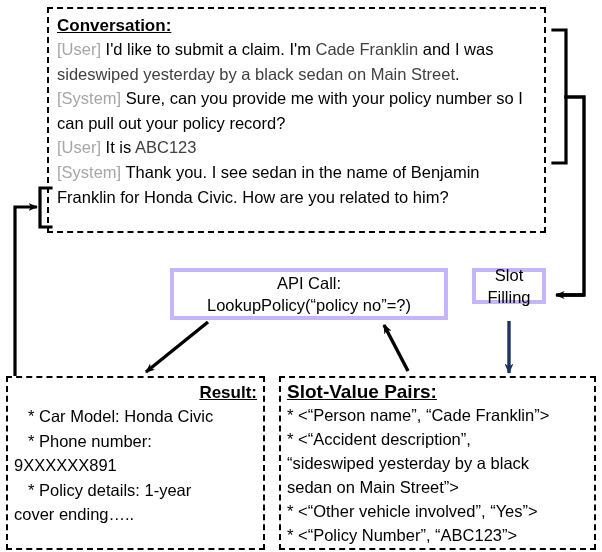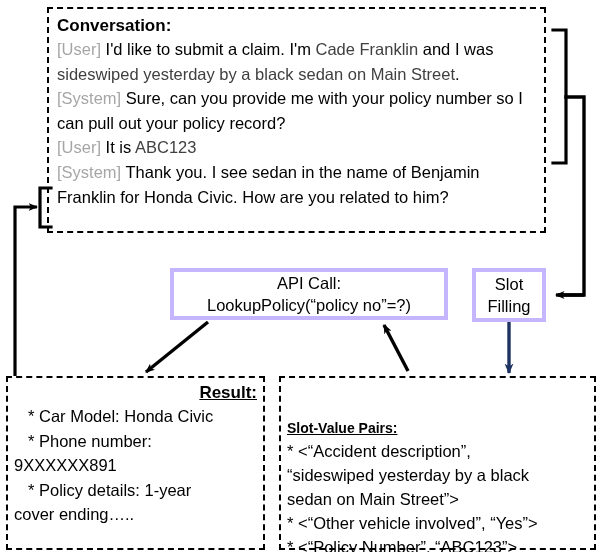--- a/index.html
+++ b/index.html
@@ -31,20 +31,21 @@
   #conversation {
     left: 47px;
     top: 7px;
     width: 499px;
     height: 226px;
     padding: 6px 8px 0 8px;
   }
   #conversation .title {
     font-size: 17px;
     font-weight: bold;
+    text-decoration: underline;
     line-height: 21px;
     margin-bottom: 1px;
   }
   .turn {
     font-size: 16.5px;
     line-height: 24.6px;
     white-space: normal;
   }
   .speaker {
     color: #a6a6a6;
@@ -65,21 +66,21 @@
     justify-content: center;
     font-size: 16.5px;
     line-height: 22px;
   }
 
   
   #slot-filling {
     left: 472px;
     top: 268px;
     width: 74px;
-    height: 54px;
+    height: 36px;
     display: flex;
     flex-direction: column;
     align-items: center;
     justify-content: center;
     font-size: 16.5px;
     line-height: 22px;
   }
 
   
   #result {
@@ -106,25 +107,24 @@
 
   
   #slot-values {
     left: 279px;
     top: 376px;
     width: 317px;
     height: 174px;
     padding: 3px 6px 0 6px;
   }
   #slot-values .title {
-    font-size: 14px;
+    font-size: 19px;
     font-weight: bold;
     text-decoration: underline;
     line-height: 22px;
-    margin-top: 36px;
   }
   #slot-values .line {
     font-size: 16.5px;
     line-height: 24px;
   }
 
   
   #connectors {
     position: absolute;
     left: 0;
@@ -211,18 +211,19 @@
   <div class="title">Result:</div>
   <div class="line ind">* Car Model: Honda Civic</div>
   <div class="line ind">* Phone number:</div>
   <div class="line">9XXXXXX891</div>
   <div class="line ind">* Policy details: 1-year</div>
   <div class="line">cover ending…..</div>
 </div>
 
 <div class="box dashed" id="slot-values">
   <div class="title">Slot-Value Pairs:</div>
+  <div class="line">* &lt;“Person name”, “Cade Franklin”&gt;</div>
   <div class="line">* &lt;“Accident description”,</div>
   <div class="line">“sideswiped yesterday by a black</div>
   <div class="line">sedan on Main Street”&gt;</div>
   <div class="line">* &lt;“Other vehicle involved”, “Yes”&gt;</div>
   <div class="line">* &lt;“Policy Number”, “ABC123”&gt;</div>
 </div>
 
 </body></html>

